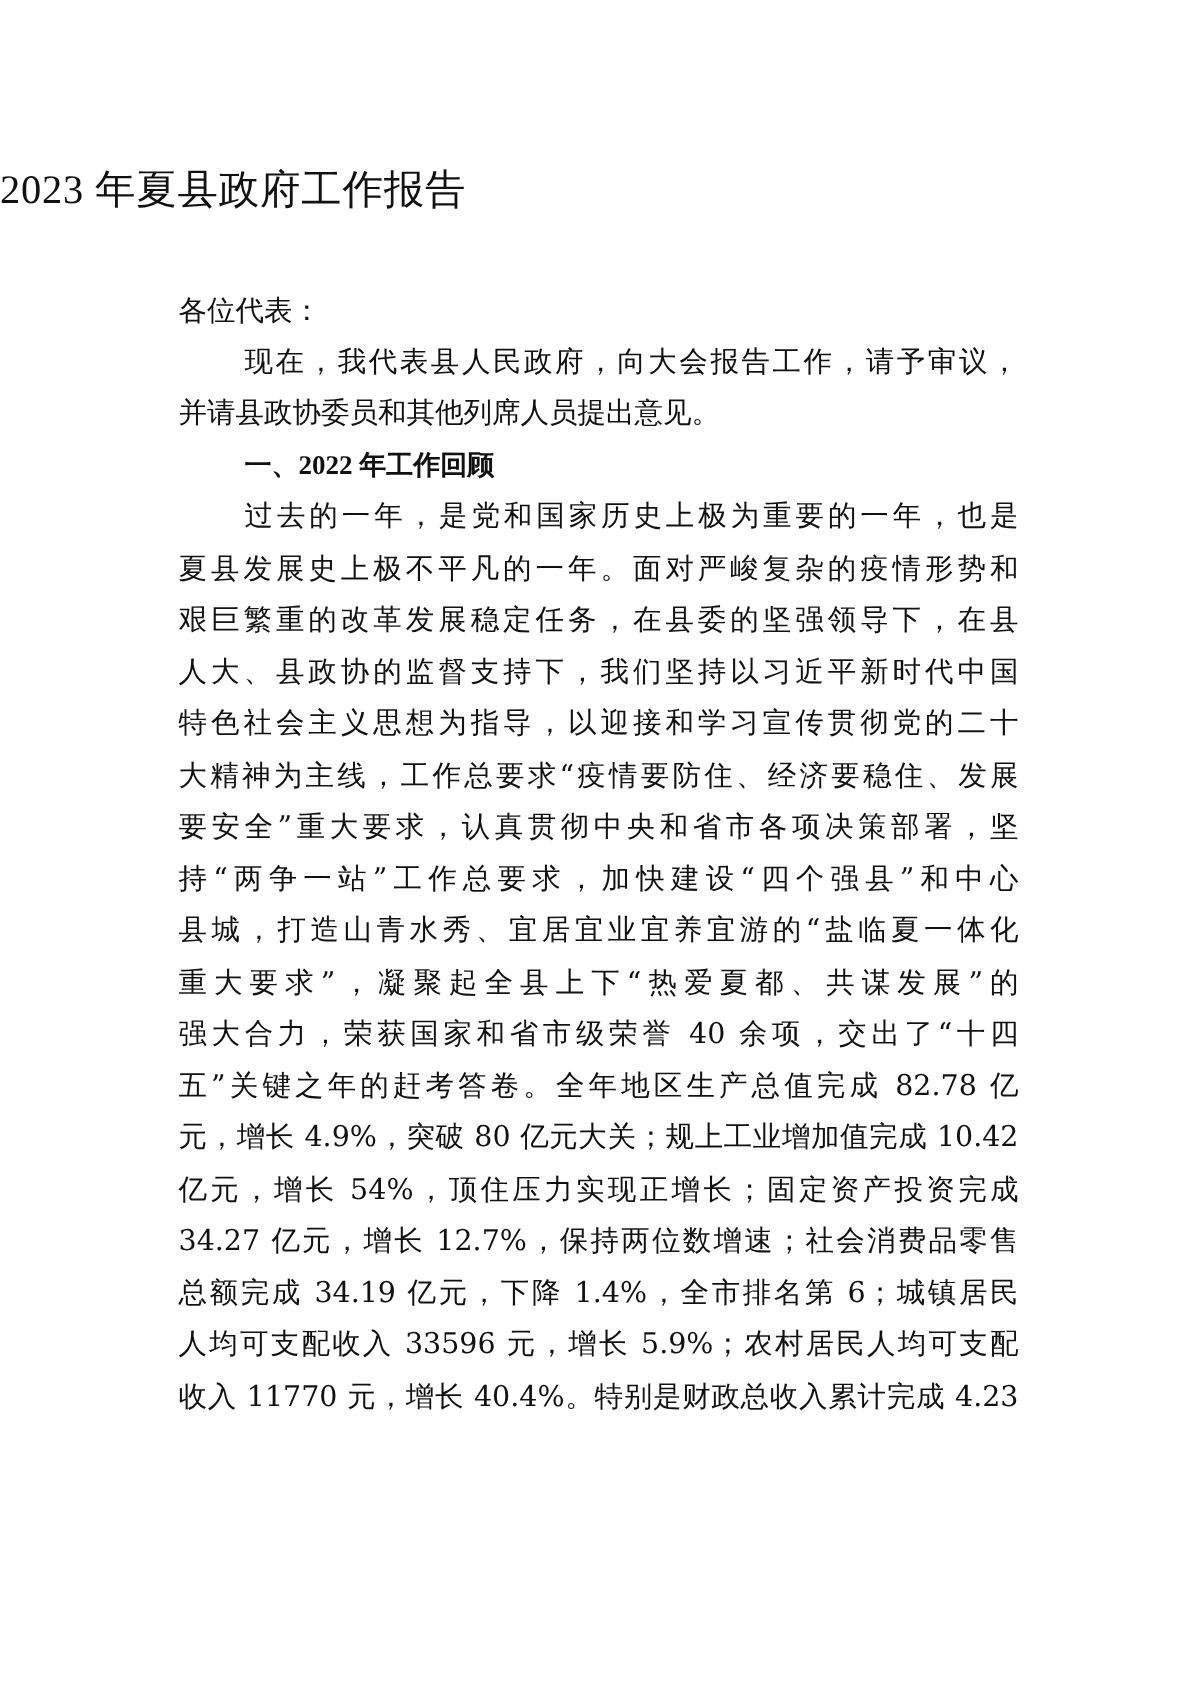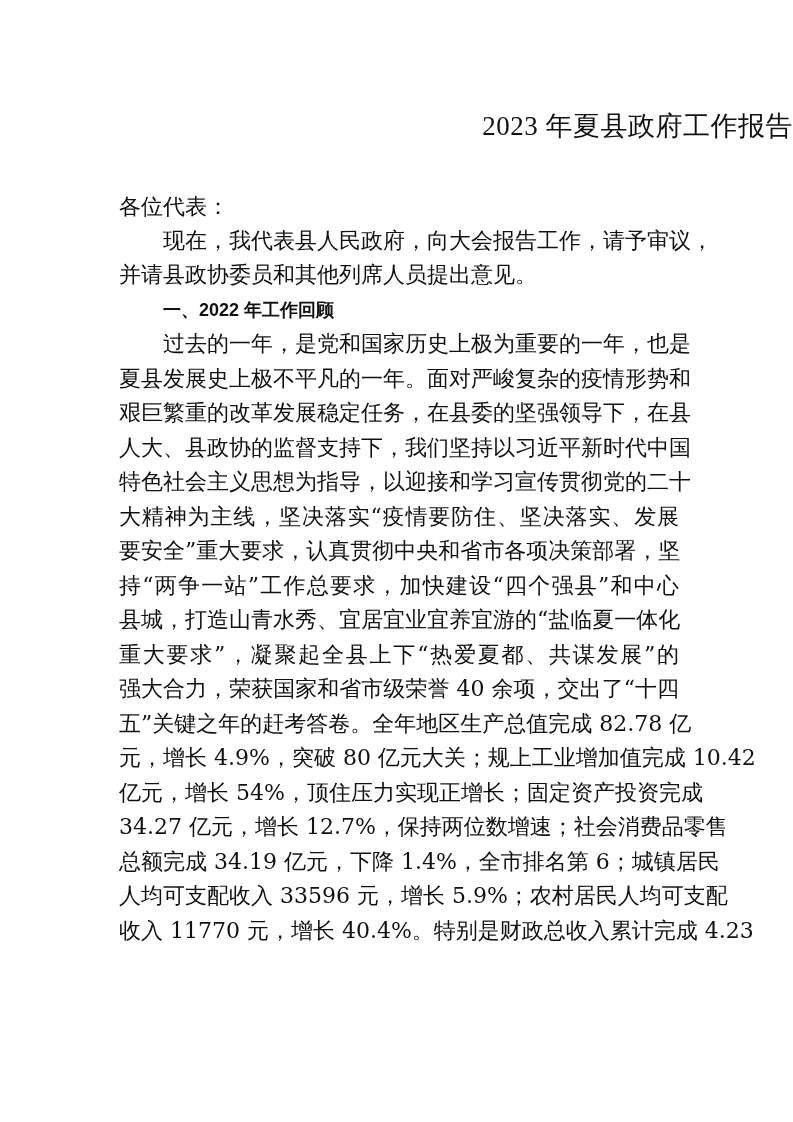--- a/index.html
+++ b/index.html
@@ -1,41 +1,41 @@
 <!DOCTYPE html>
 <html><head>
 <meta charset="utf-8">
 <style>
   html, body { margin: 0; padding: 0; background: #ffffff; }
   body { width: 793px; height: 1122px; position: relative; overflow: hidden;
          font-family: "DejaVu Serif", "Liberation Serif", serif; color: #111; }
-  .title { position: absolute; left: 0; width: 793px; top: 108px; text-align: right;
+  .title { position: absolute; left: 0; width: 793px; top: 108px; text-align: left;
            font-size: 27px; font-family: "Liberation Serif", "DejaVu Serif", serif; letter-spacing: 0.5px; }
-  .line { position: absolute; left: 119px; width: 560px; font-size: 22px; line-height: 24px;
+  .line { position: absolute; left: 119px; width: 560px; font-size: 19px; line-height: 24px;
           white-space: nowrap; text-align: justify; text-align-last: justify; }
   .line.last { text-align-last: left; }
   .line.indent { left: 163px; width: 516px; }
-  .heading { font-family: Liberation Sans, sans-serif; font-weight: bold; font-size: 18px; }
+  .heading { font-family: Liberation Serif, serif; font-weight: bold; font-size: 18px; }
 </style>
 </head>
 <body>
 
 <div>
   <div class="title">2023 年夏县政府工作报告</div>
 
   <div class="line last" style="top:195px">各位代表：</div>
   <div class="line indent" style="top:229px">现在，我代表县人民政府，向大会报告工作，请予审议，</div>
   <div class="line last" style="top:263px">并请县政协委员和其他列席人员提出意见。</div>
   <div class="line indent last heading" style="top:298px">一、2022 年工作回顾</div>
   <div class="line indent" style="top:332px">过去的一年，是党和国家历史上极为重要的一年，也是</div>
   <div class="line" style="top:367px">夏县发展史上极不平凡的一年。面对严峻复杂的疫情形势和</div>
   <div class="line" style="top:401px">艰巨繁重的改革发展稳定任务，在县委的坚强领导下，在县</div>
   <div class="line" style="top:436px">人大、县政协的监督支持下，我们坚持以习近平新时代中国</div>
   <div class="line" style="top:470px">特色社会主义思想为指导，以迎接和学习宣传贯彻党的二十</div>
-  <div class="line" style="top:505px">大精神为主线，坚决落实“疫情要防住、坚决落实、发展</div>
+  <div class="line" style="top:505px">大精神为主线，工作总要求“疫情要防住、经济要稳住、发展</div>
   <div class="line" style="top:539px">要安全”重大要求，认真贯彻中央和省市各项决策部署，坚</div>
   <div class="line" style="top:574px">持“两争一站”工作总要求，加快建设“四个强县”和中心</div>
   <div class="line" style="top:608px">县城，打造山青水秀、宜居宜业宜养宜游的“盐临夏一体化</div>
   <div class="line" style="top:643px">重大要求”，凝聚起全县上下“热爱夏都、共谋发展”的</div>
   <div class="line" style="top:677px">强大合力，荣获国家和省市级荣誉 40 余项，交出了“十四</div>
   <div class="line" style="top:712px">五”关键之年的赶考答卷。全年地区生产总值完成 82.78 亿</div>
   <div class="line" style="top:746px">元，增长 4.9%，突破 80 亿元大关；规上工业增加值完成 10.42</div>
   <div class="line" style="top:781px">亿元，增长 54%，顶住压力实现正增长；固定资产投资完成</div>
   <div class="line" style="top:815px">34.27 亿元，增长 12.7%，保持两位数增速；社会消费品零售</div>
   <div class="line" style="top:850px">总额完成 34.19 亿元，下降 1.4%，全市排名第 6；城镇居民</div>

